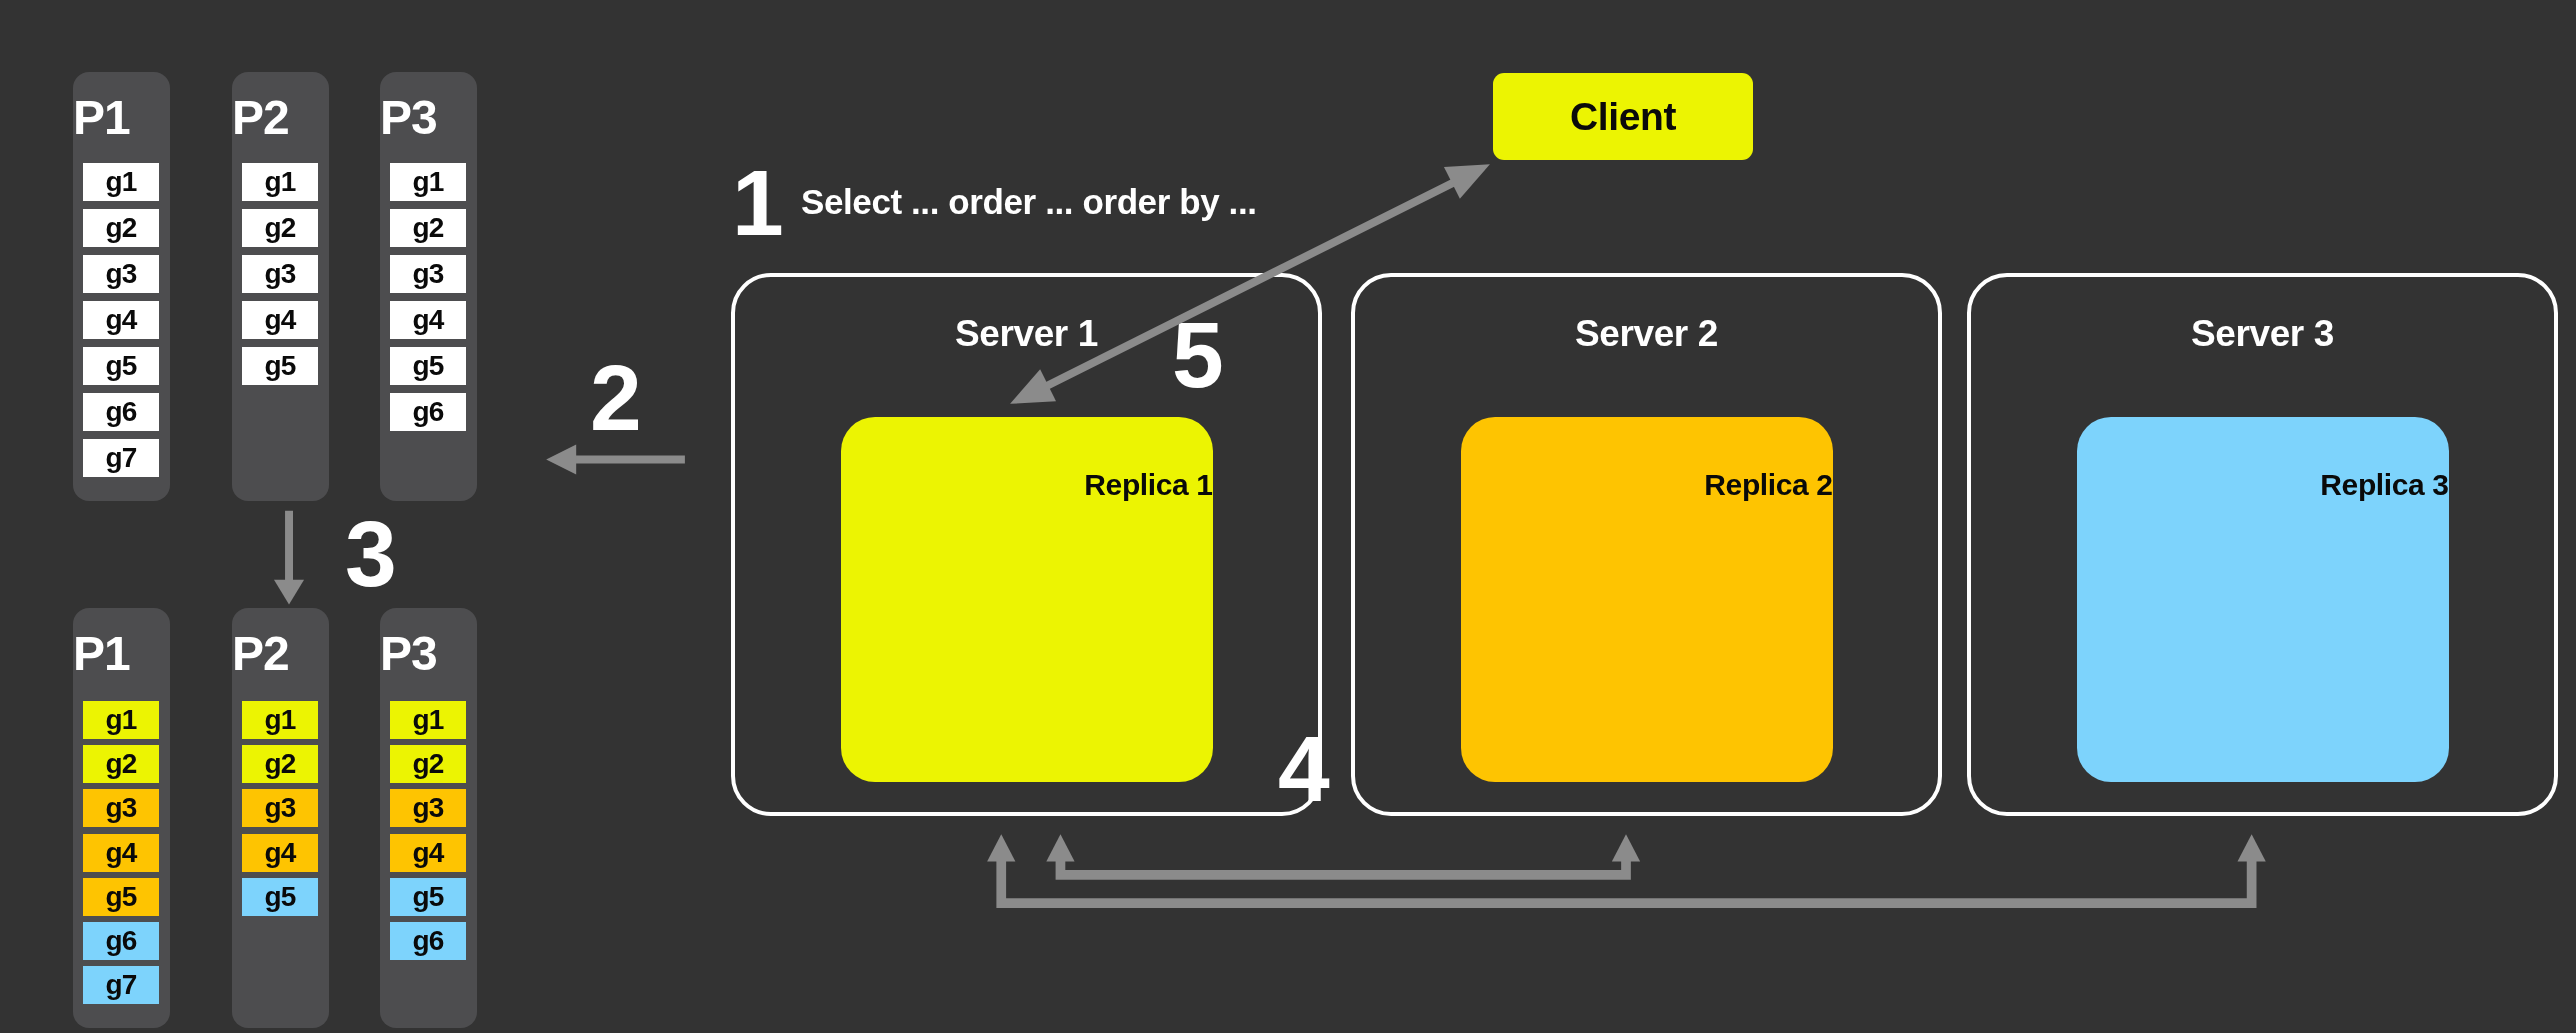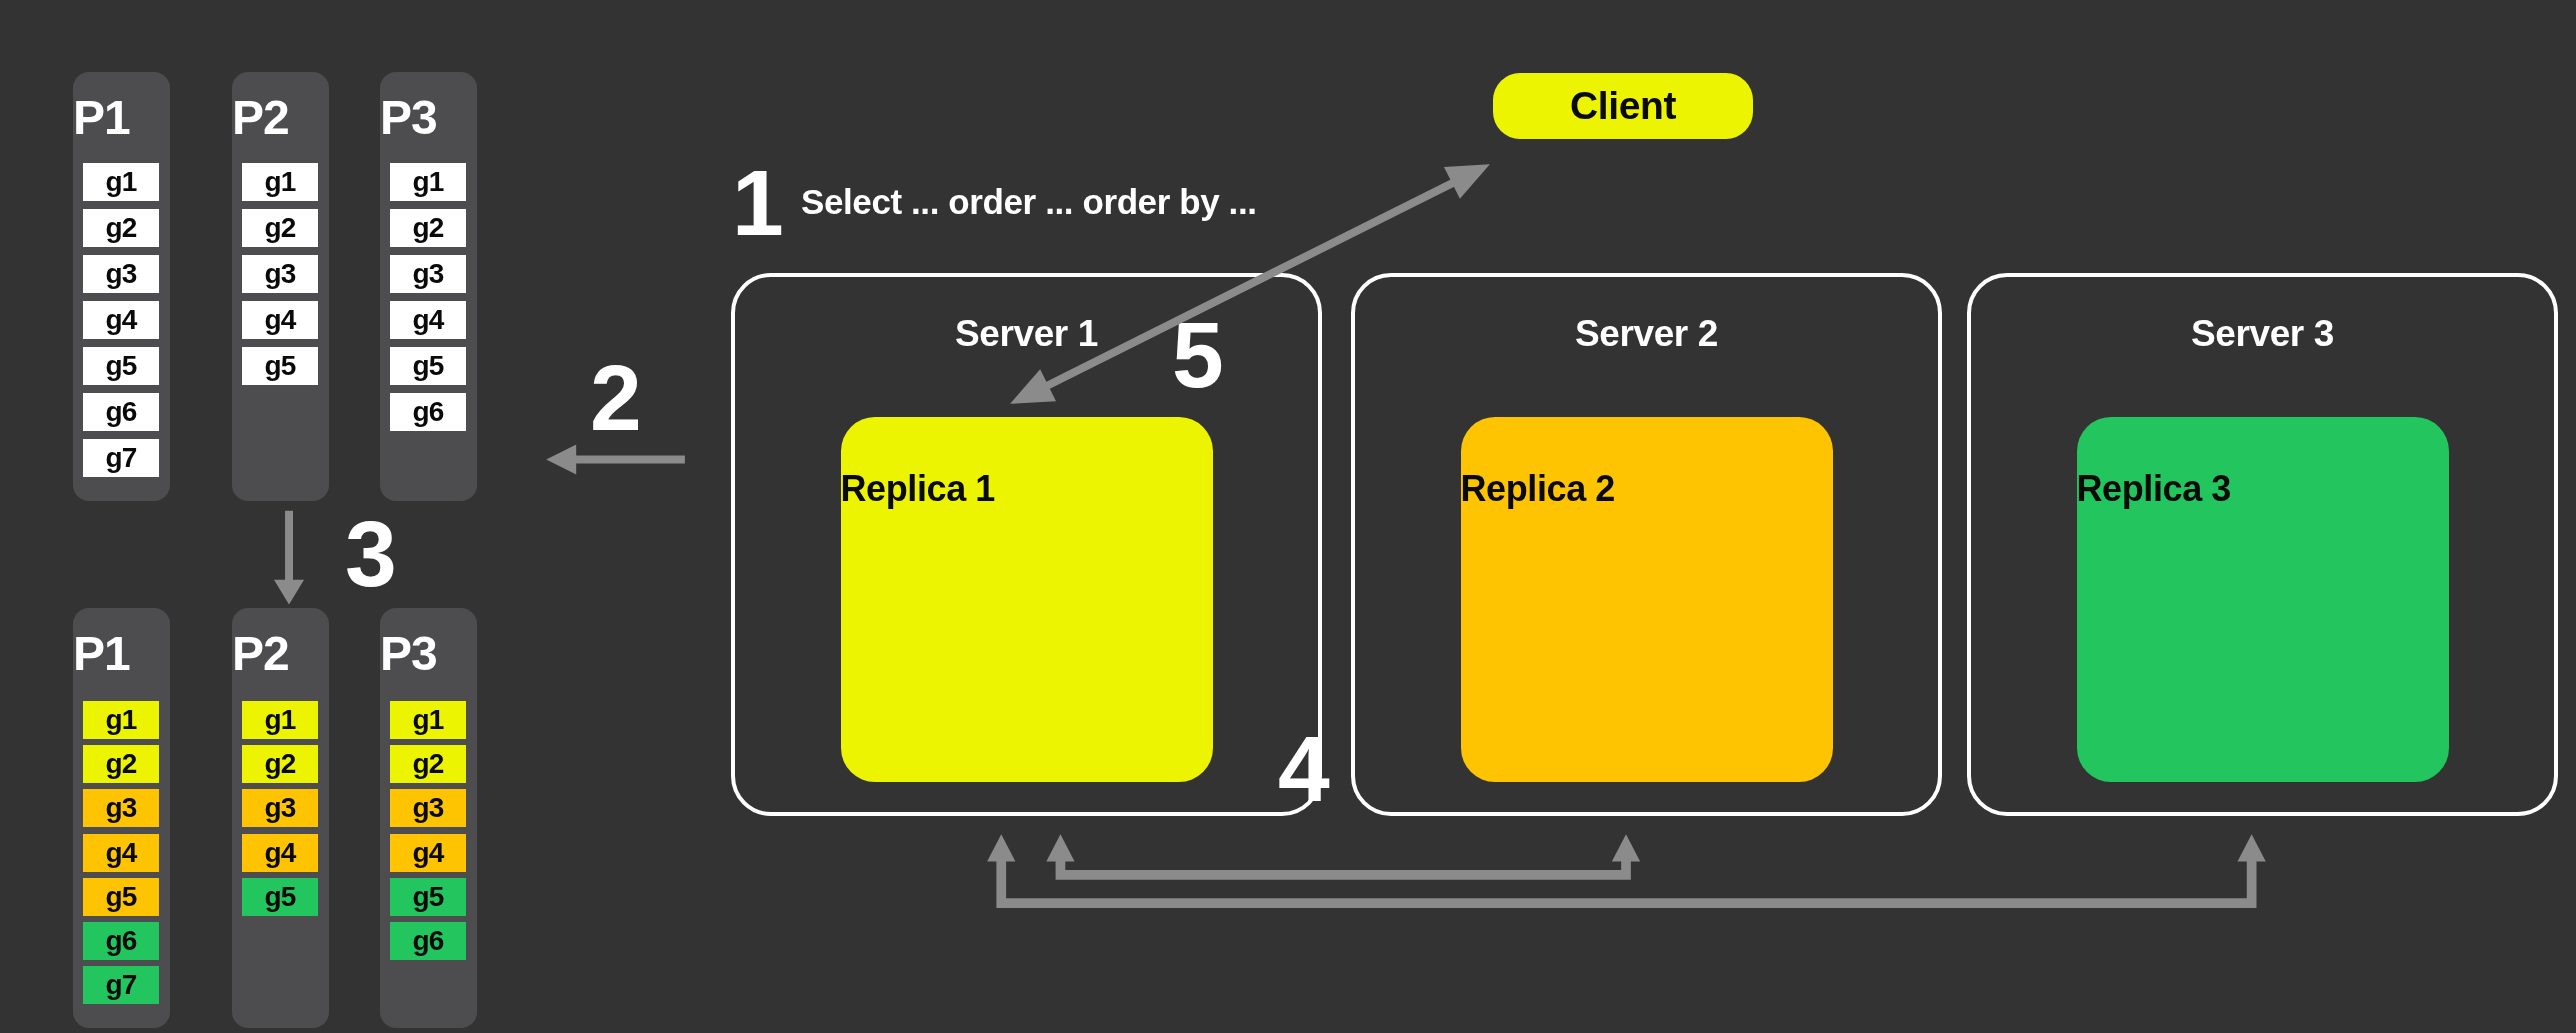--- a/index.html
+++ b/index.html
@@ -17,31 +17,31 @@
   .ptitle{position:absolute;top:17.7px;left:0;width:100%;text-align:left;
           font-size:48px;color:#ffffff;letter-spacing:-0.9px;}
   .pitems{position:absolute;left:9.7px;right:10.6px;top:91px;}
   .row-bottom .pitems{top:93px;}
   .gitem{height:38px;margin-bottom:8px;display:flex;align-items:center;justify-content:center;
          font-size:28px;color:#0a0a0a;letter-spacing:-0.9px;}
   .row-bottom .gitem{margin-bottom:6.2px;}
   .tone-white{background:#FFFFFF}
   .tone-yellow{background:#ECF402}
   .tone-orange{background:#FEC401}
-  .tone-red{background:#22c55e}
+  .tone-red{background:#7dd3fc}
   
   .server{position:absolute;top:273px;width:591px;height:543px;box-sizing:border-box;
           border:4.4px solid #ffffff;border-radius:40px;}
   .srv1{left:731px}.srv2{left:1351px}.srv3{left:1967px}
   .server-label{margin-top:36px;text-align:center;font-size:37px;color:#ffffff;letter-spacing:-0.4px;}
   .replica{position:absolute;top:140px;left:50%;transform:translateX(-50%);
            width:372px;height:365px;border-radius:34px;}
-  .replica-label{margin-top:51px;text-align:left;font-size:36px;color:#0a0a0a;letter-spacing:-0.4px;}
+  .replica-label{margin-top:51px;text-align:right;font-size:30px;color:#0a0a0a;letter-spacing:-0.4px;}
   
-  .client{position:absolute;left:1493px;top:73px;width:260px;height:66px;border-radius:27px;
+  .client{position:absolute;left:1493px;top:73px;width:260px;height:87px;border-radius:11px;
           display:flex;align-items:center;justify-content:center;
           font-size:39px;color:#0a0a0a;letter-spacing:-0.4px;}
   
   .digit{position:absolute;color:#ffffff;font-size:93px;line-height:1;}
   #d1{left:732px;top:157px}
   #d2{left:590px;top:352px}
   #d3{left:345px;top:508px}
   #d4{left:1278px;top:723px}
   #d5{left:1172px;top:309px}
   .query{position:absolute;left:801px;top:182px;font-size:35px;color:#ffffff;letter-spacing:-0.4px;}

